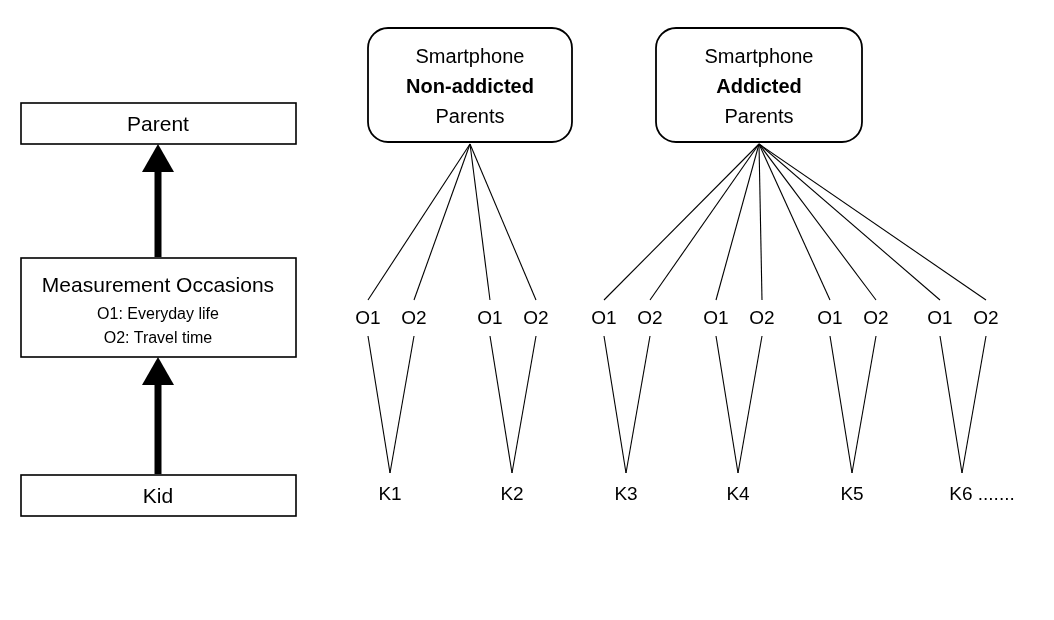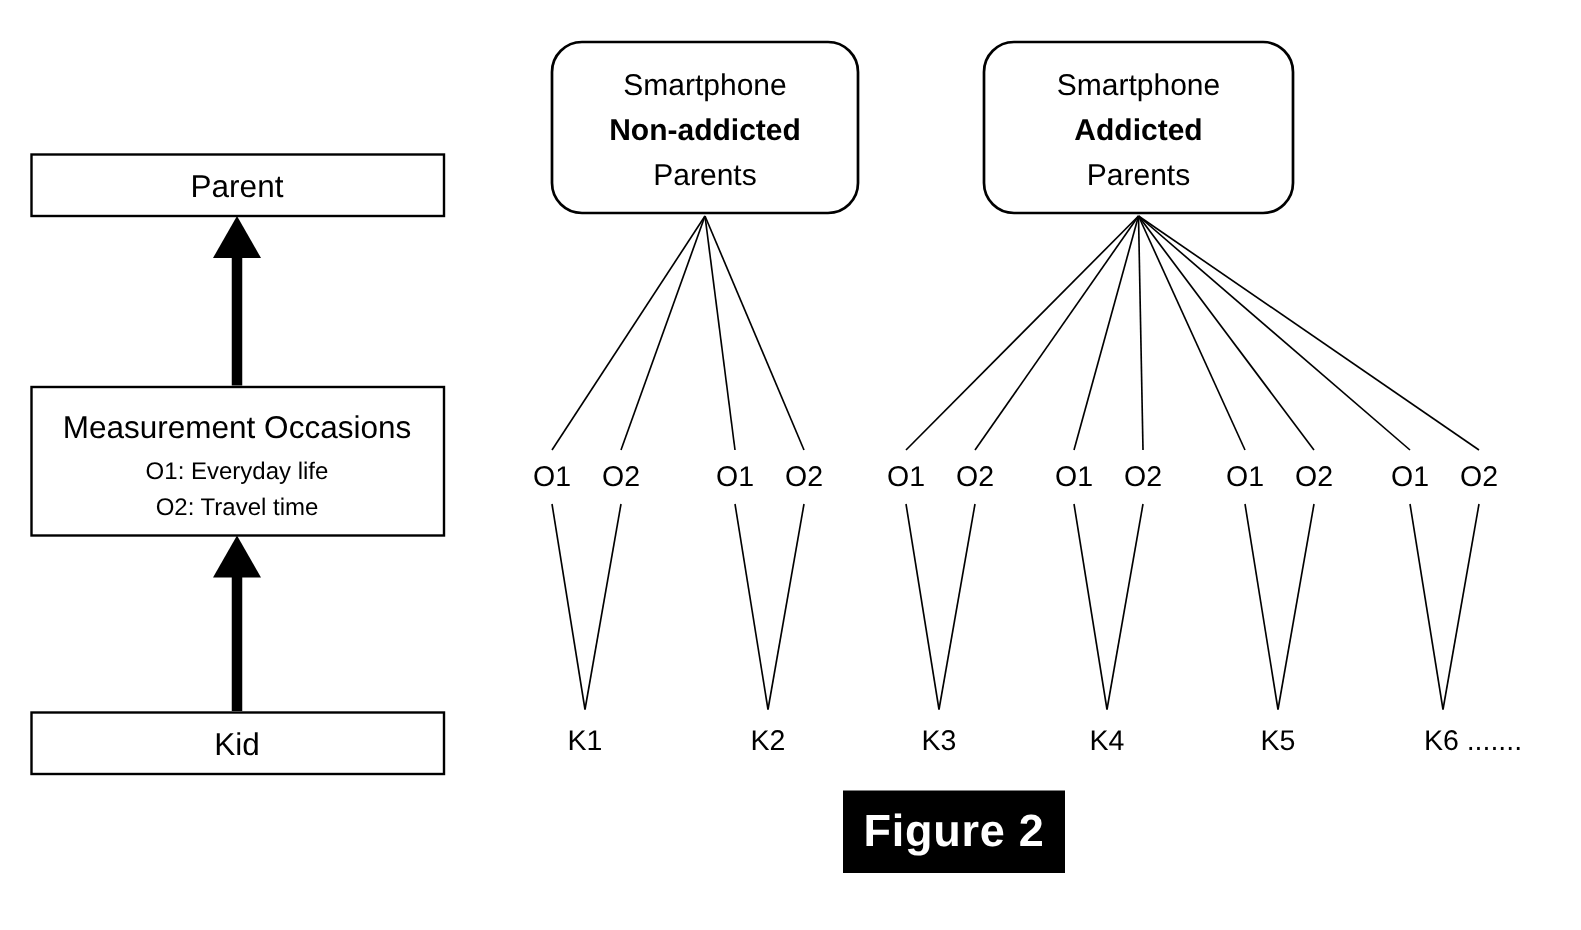--- a/index.html
+++ b/index.html
@@ -190,16 +190,13 @@
         <line class="thin-link" x1="986" y1="336" x2="962" y2="473"></line>
       </g>
 
       <text class="t-node" x="626" y="500" text-anchor="middle">K3</text>
       <text class="t-node" x="738" y="500" text-anchor="middle">K4</text>
       <text class="t-node" x="852" y="500" text-anchor="middle">K5</text>
       <text class="t-node" x="982" y="500" text-anchor="middle">K6 .......</text>
     </g>
   </svg>
 
-  <div class="caption-band" style="left:562px; top:527px; width:148px; height:55px;">
-    <span class="caption-text">Figure 2</span>
-  </div>
 </div>
 
 </body></html>

